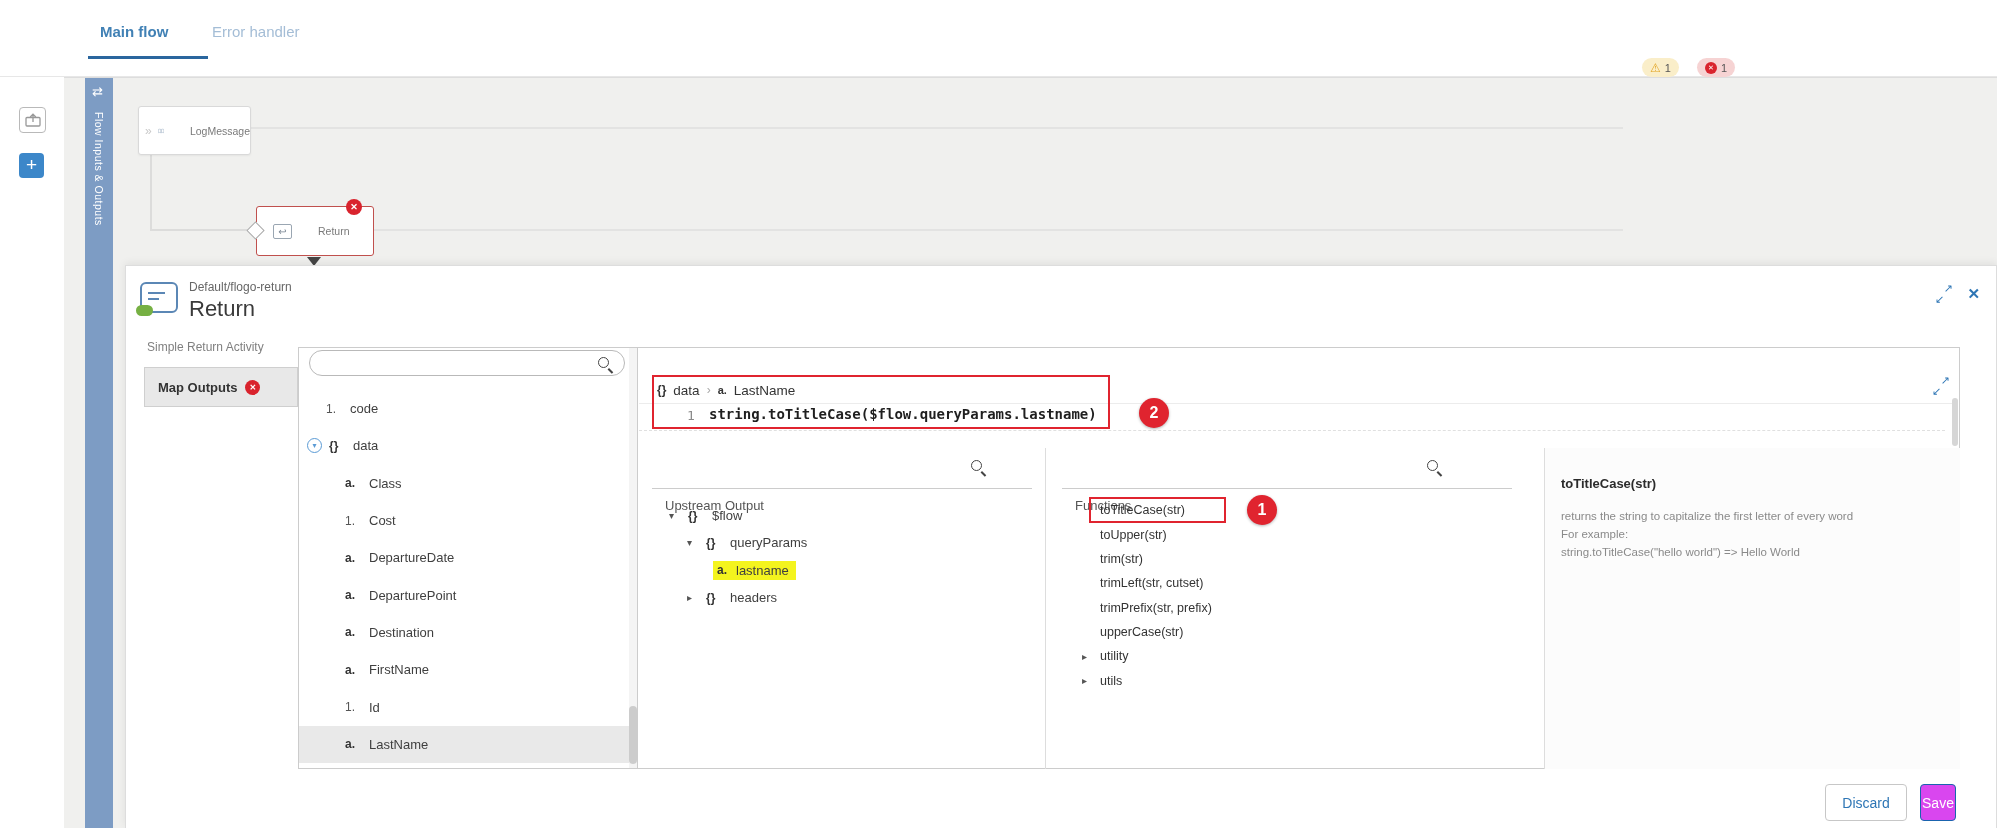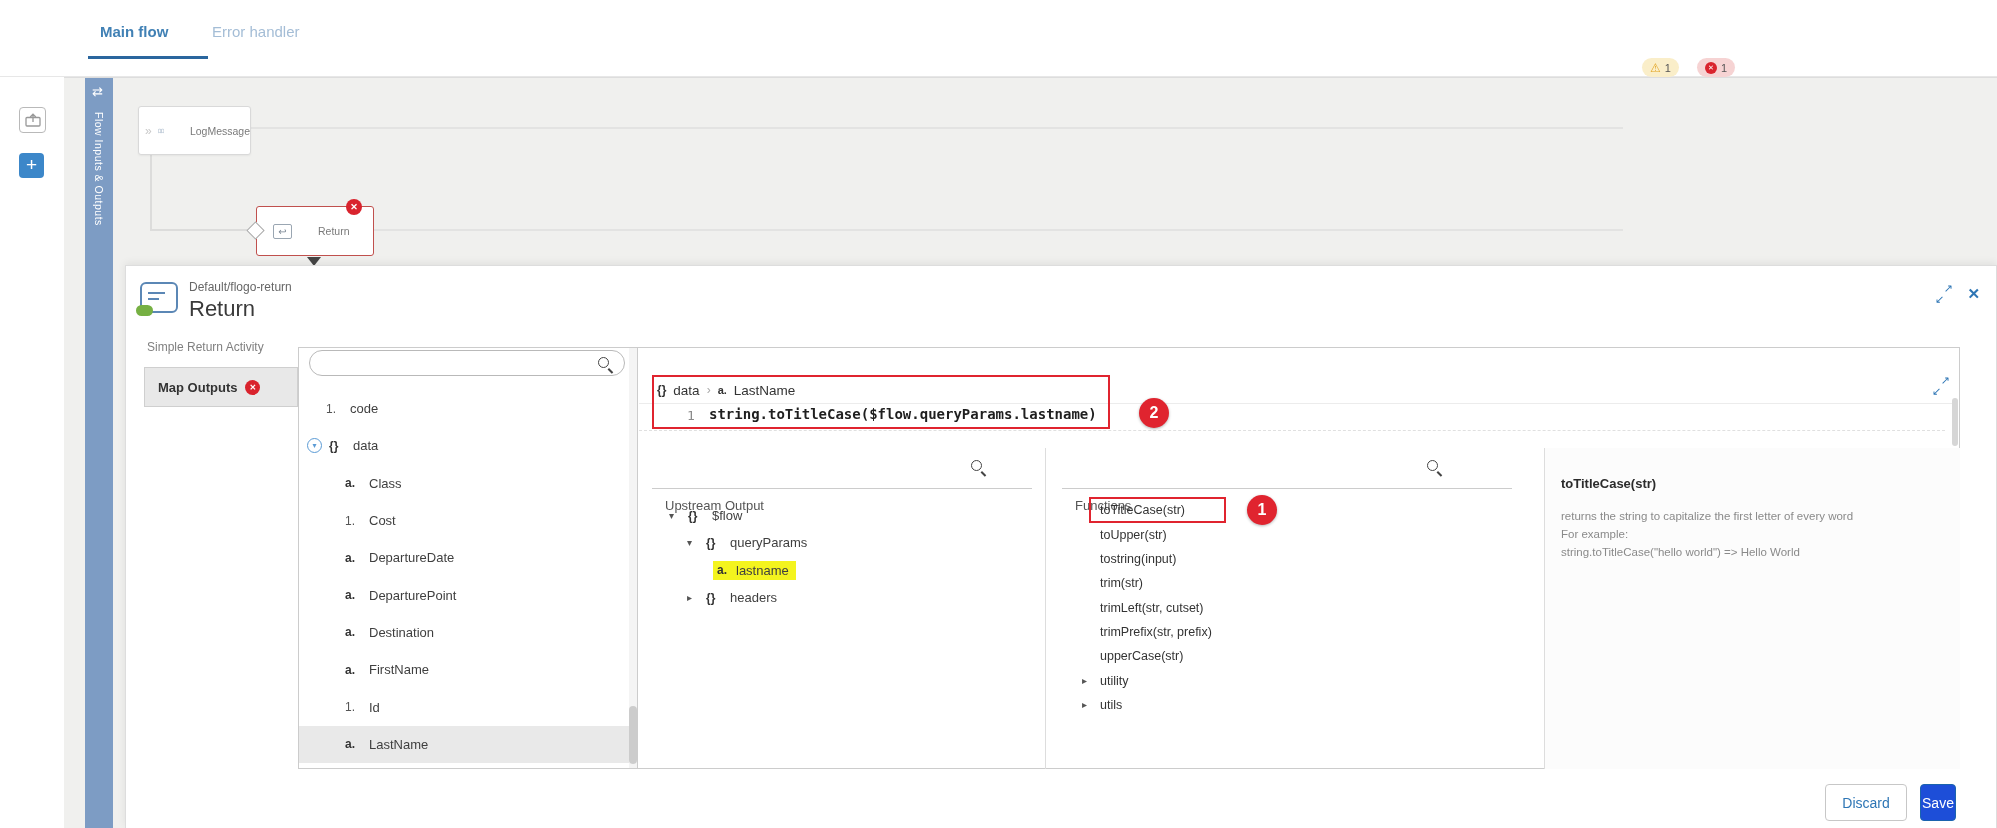--- a/index.html
+++ b/index.html
@@ -119,21 +119,21 @@
   .red-box-fn { left:790px; top:149px; width:137px; height:26px; }
   .step1 { left:948px; top:147px; }
 
   .docs { position:absolute; left:1246px; top:100px; width:415px; height:321px; background:#fcfcfc; padding:28px 20px 0 16px; }
   .docs-title { font-size:13px; font-weight:bold; color:#2b2b2b; margin-bottom:16px; }
   .docs-line { font-size:11.5px; color:#8a8a8a; line-height:18px; }
 
   
   .btn { position:absolute; top:518px; height:37px; border-radius:4px; font-size:14px; display:flex; align-items:center; justify-content:center; cursor:pointer; }
   .btn-discard { left:1699px; width:82px; background:#fff; border:1px solid #c7c7c7; color:#2e76b5; }
-  .btn-save { left:1794px; width:36px; background:#1d4ed8; border:1px solid #1a64ae; color:#fff; }
+  .btn-save { left:1794px; width:36px; background:#d946ef; border:1px solid #1a64ae; color:#fff; }
 </style>
 </head>
 <body>
 
 <div id="app">
 
   <div class="topbar">
     <div class="tab tab-main">Main flow</div>
     <div class="tab tab-error">Error handler</div>
     <div class="tab-underline"></div>
@@ -308,23 +308,20 @@
       <span class="lens fn-lens"></span>
       <div class="sec-underline fn-underline"></div>
       <div class="fnrows">
         <div class="frow">
             <span>toTitleCase(str)</span>
           </div>
         <div class="frow">
             <span>toUpper(str)</span>
           </div>
         <div class="frow">
-            <span>tostring(input)</span>
-          </div>
-        <div class="frow">
             <span>trim(str)</span>
           </div>
         <div class="frow">
             <span>trimLeft(str, cutset)</span>
           </div>
         <div class="frow">
             <span>trimPrefix(str, prefix)</span>
           </div>
         <div class="frow">
             <span>upperCase(str)</span>

